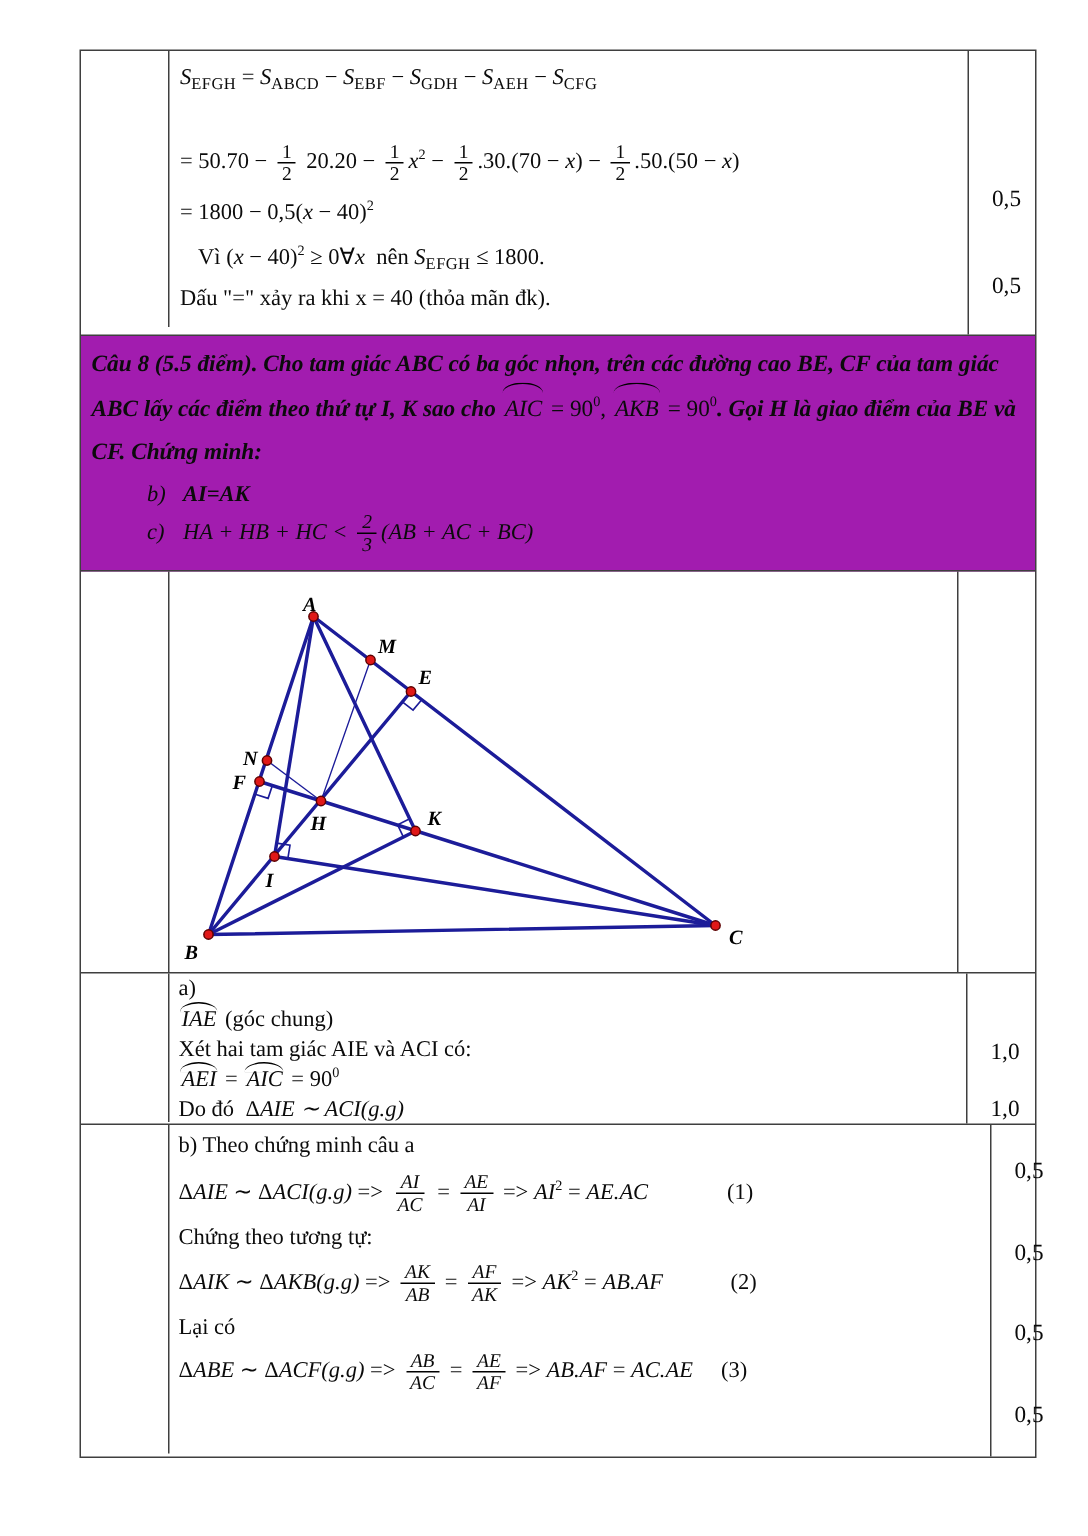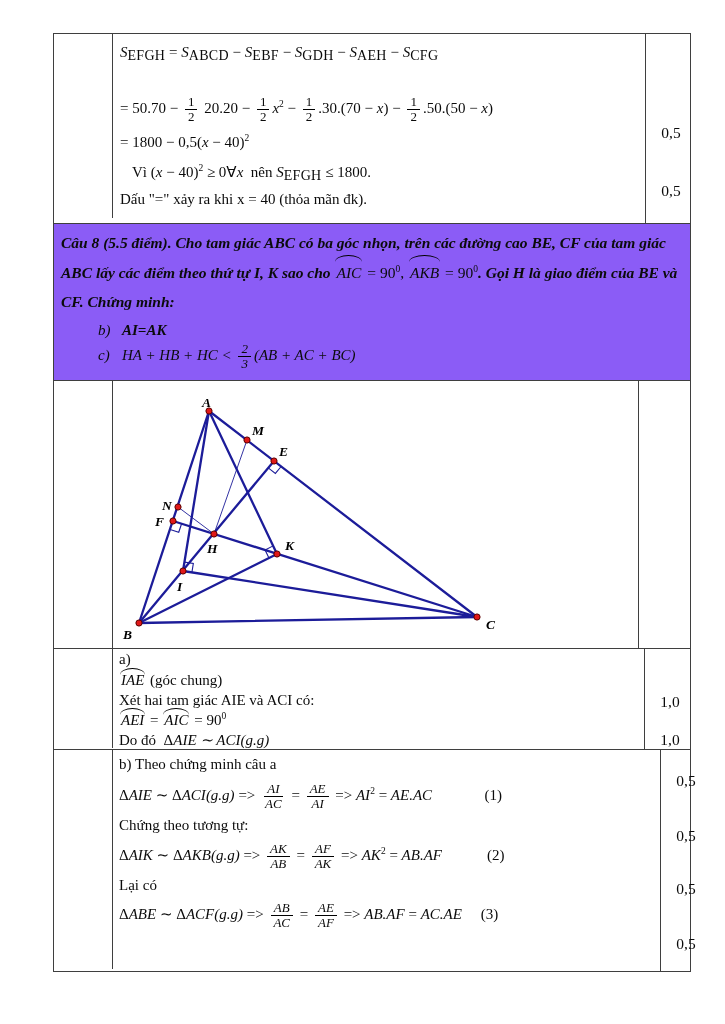--- a/index.html
+++ b/index.html
@@ -23,21 +23,21 @@
   .r-sol1 .c-main{padding:5px 0 0 7px;font-size:15px;}
   .mline{white-space:pre;}
   .r-sol1 .mline:nth-child(1){line-height:26px;}
   .r-sol1 .mline:nth-child(2){line-height:38px;margin-top:24px;}
   .r-sol1 .mline:nth-child(3){line-height:31px;}
   .r-sol1 .mline:nth-child(4){line-height:28px;padding-left:12px;}
   .r-sol1 .mline:nth-child(5){line-height:27px;}
   .r-sol1 .mline:nth-child(6){line-height:26px;}
 
   
-  .r-green{display:block;background:#8b5cf6;height:156px;overflow:hidden;}
+  .r-green{display:block;background:#a21caf;height:156px;overflow:hidden;}
   .stmt{padding:4px 12px 0 7px;font-size:15.5px;line-height:29px;font-weight:bold;font-style:italic;}
   .stmt .r,.stmt sup{font-weight:normal;font-style:normal;}
   .stmt .hat{font-weight:normal;}
   .items{margin:5px 0 0 44px;}
   .item{white-space:pre;}
   .item .lbl{display:inline-block;width:24px;font-style:italic;font-size:15px;}
   .item-a{line-height:18px;font-size:13.5px;}
   .item-b{line-height:19px;font-size:15px;}
   .item-c{line-height:30px;font-size:15px;}
 
@@ -53,21 +53,21 @@
   .r-b .mline:nth-child(4){line-height:37px;}
   .r-b .mline:nth-child(5){line-height:22px;}
   .r-b .mline:nth-child(6){line-height:36px;}
   .r-b .mline:nth-child(7){line-height:26px;margin-top:13px;}
 
   
   .r{font-style:normal;}
   .i{font-style:italic;}
   .bi{font-weight:bold;font-style:italic;}
   sup{font-size:9.5px;line-height:0;}
-  sub{font-size:14px;line-height:0;font-style:normal;vertical-align:-3px;letter-spacing:.3px;}
+  sub{font-size:11px;line-height:0;font-style:normal;vertical-align:-3px;letter-spacing:.3px;}
   .hat{font-style:italic;position:relative;display:inline-block;padding:1px 2px 0;}
   .hat::before{content:'';position:absolute;top:-2px;left:1px;right:1px;height:6px;
     border-top:1.4px solid #000;border-radius:50% 50% 0 0 / 100% 100% 0 0;}
   .frac{display:inline-flex;flex-direction:column;align-items:center;vertical-align:middle;
     margin:0 3px;font-size:13px;line-height:1.1;text-align:center;}
   .frac .num{padding:0 3px;border-bottom:1px solid #000;}
   .frac .den{padding:0 3px;}
   .frac.i{font-style:italic;}
 
   

